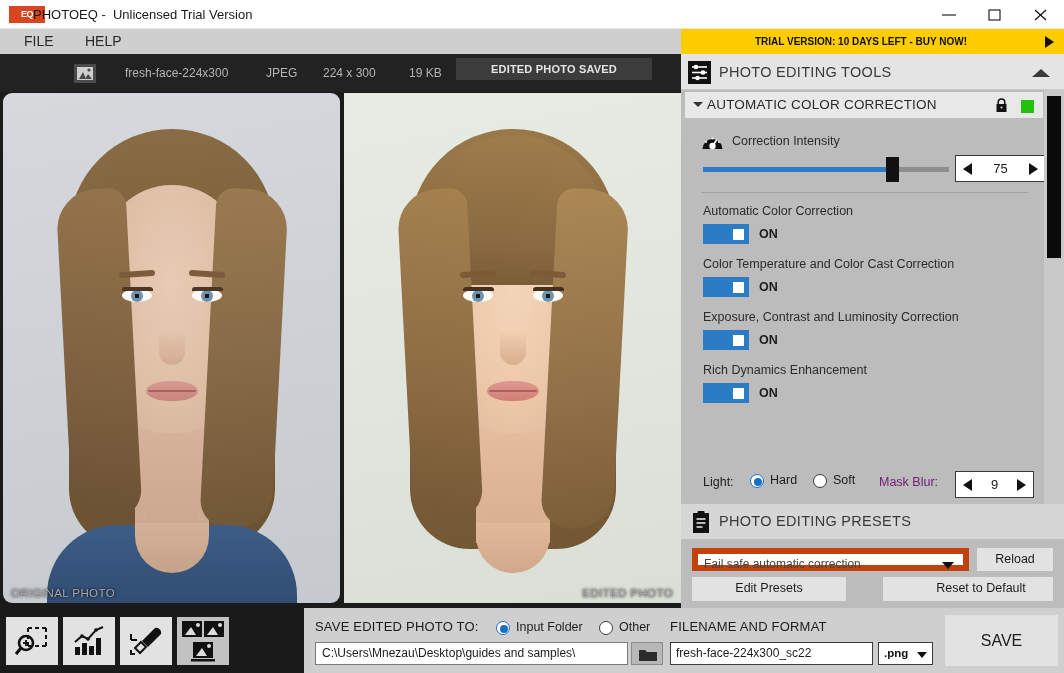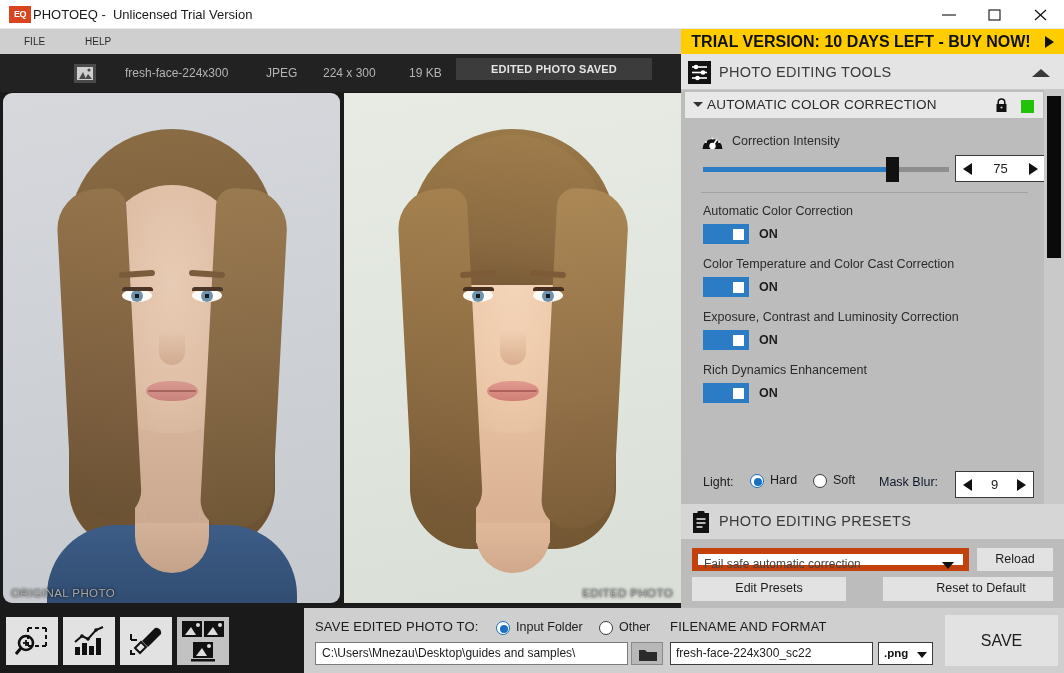--- a/index.html
+++ b/index.html
@@ -11,21 +11,21 @@
     position: relative;
   }
 
   
   #titlebar {
     position: absolute; left: 0; top: 0; width: 1064px; height: 29px;
     background: #ffffff;
     border-bottom: 1px solid #e8e8e8;
   }
   #app-logo {
-    position: absolute; left: 9px; top: 6px; width: 22px; height: 17px;
+    position: absolute; left: 9px; top: 6px; width: 36px; height: 17px;
     background: #d9451f; color: #ffffff;
     font-size: 9px; font-weight: bold; line-height: 17px; text-align: center;
     letter-spacing: -0.5px;
   }
   #app-title {
     position: absolute; left: 33px; top: 6px;
     font-size: 13px; color: #1a1a1a; line-height: 17px;
     white-space: pre;
     text-align: center;
   }
@@ -38,34 +38,34 @@
   #win-max { right: 46px; }
   #win-close { right: 0px; }
 
   
   #menubar {
     position: absolute; left: 0; top: 29px; width: 681px; height: 25px;
     background: #cfcfcf;
   }
   .menu-item {
     position: absolute; top: 0; height: 25px; line-height: 25px;
-    font-size: 10px; color: #2a2a2a; cursor: default;
+    font-size: 14px; color: #2a2a2a; cursor: default;
   }
   #menu-file { left: 24px; }
   #menu-help { left: 85px; }
 
   
   #trial-banner {
     position: absolute; left: 681px; top: 29px; width: 383px; height: 25px;
     background: #ffcc00; cursor: pointer;
   }
   #trial-text {
     position: absolute; left: 0; top: 0; width: 360px; height: 25px;
     line-height: 25px; text-align: center;
-    font-size: 16px; font-weight: bold; color: #111111;
+    font-size: 10px; font-weight: bold; color: #111111;
   }
   #trial-arrow {
     position: absolute; right: 10px; top: 7px;
     width: 0; height: 0;
     border-left: 9px solid #111111;
     border-top: 6px solid transparent;
     border-bottom: 6px solid transparent;
   }
 
   
@@ -412,21 +412,21 @@
     font-size: 12.5px; color: #2b2b2b;
   }
   #light-label {
     position: absolute; left: 22px; top: 383px; height: 18px; line-height: 18px;
     font-size: 12.5px; color: #1c1c1c;
   }
   #radio-hard { position: absolute; left: 69px; top: 383px; }
   #radio-soft { position: absolute; left: 132px; top: 383px; }
   #maskblur-label {
     position: absolute; left: 198px; top: 383px; height: 18px; line-height: 18px;
-    font-size: 12.5px; color: #0f172a;
+    font-size: 12.5px; color: #701a75;
   }
 
   
   #scrollbar {
     position: absolute; right: 0; top: 36px; width: 20px; height: 414px;
     background: #c9c9c9;
   }
   #scroll-thumb {
     position: absolute; left: 3px; top: 6px; width: 14px; height: 162px;
     background: #0a0a0a; cursor: pointer;

